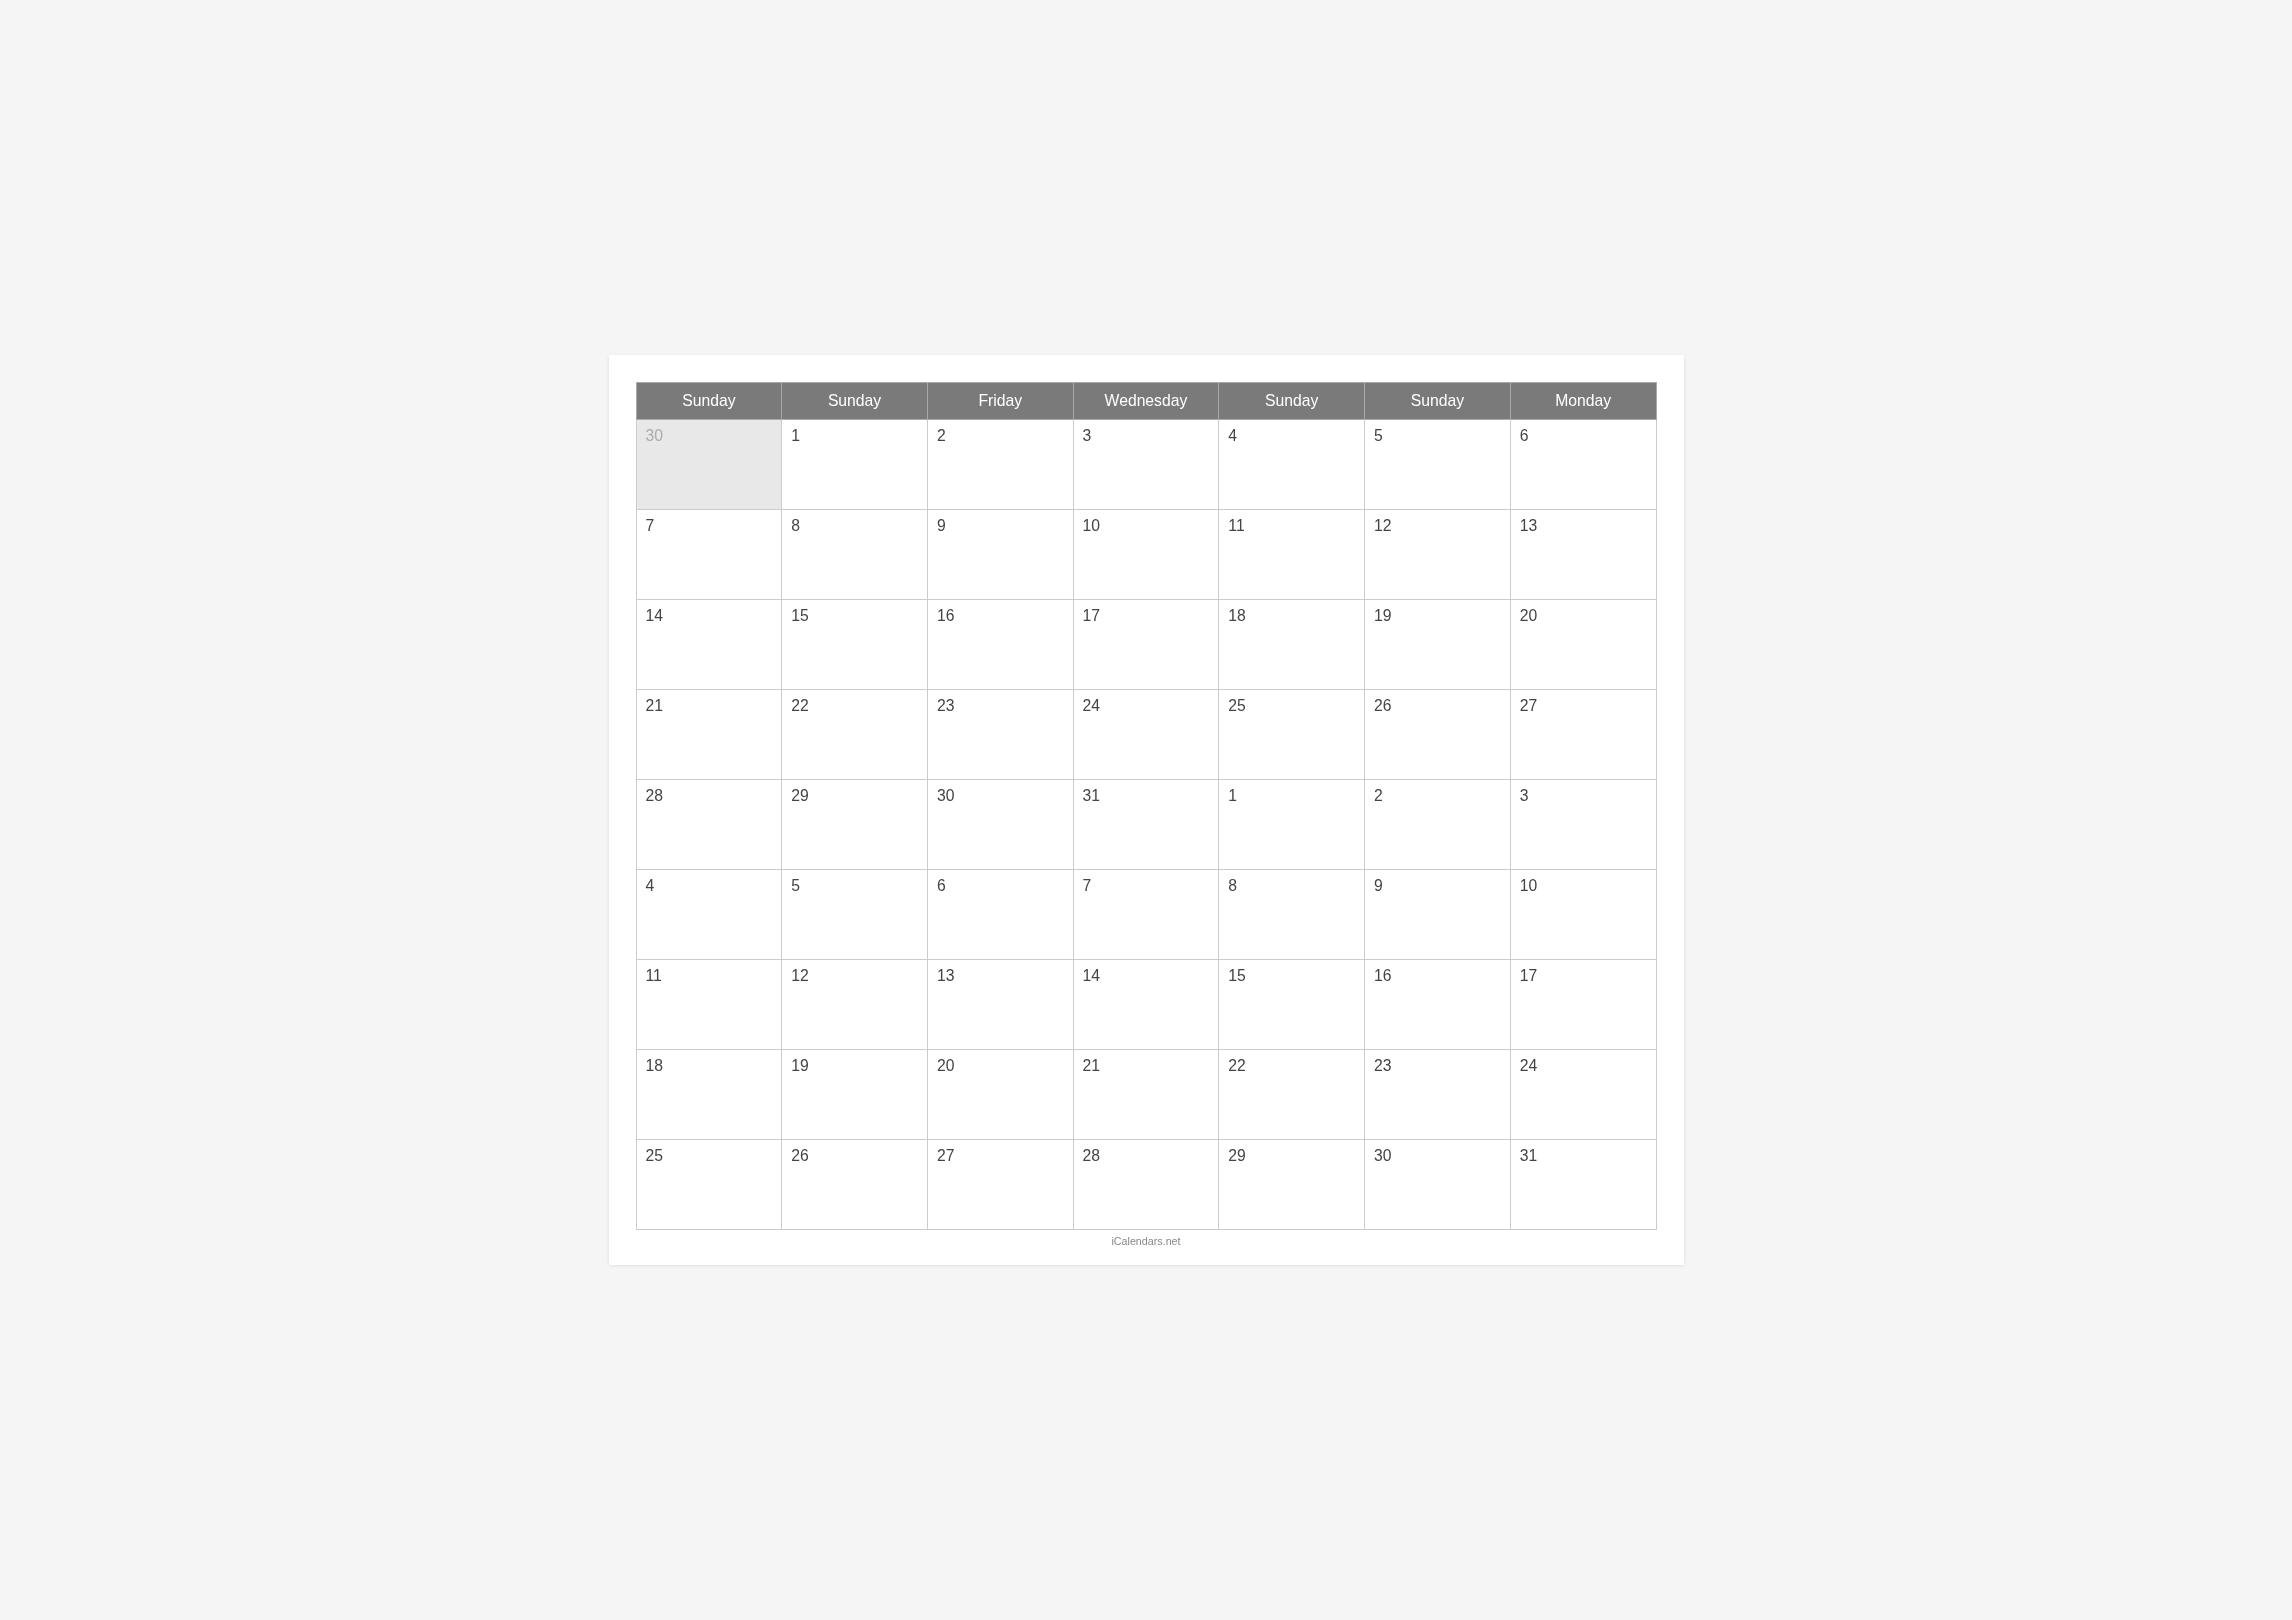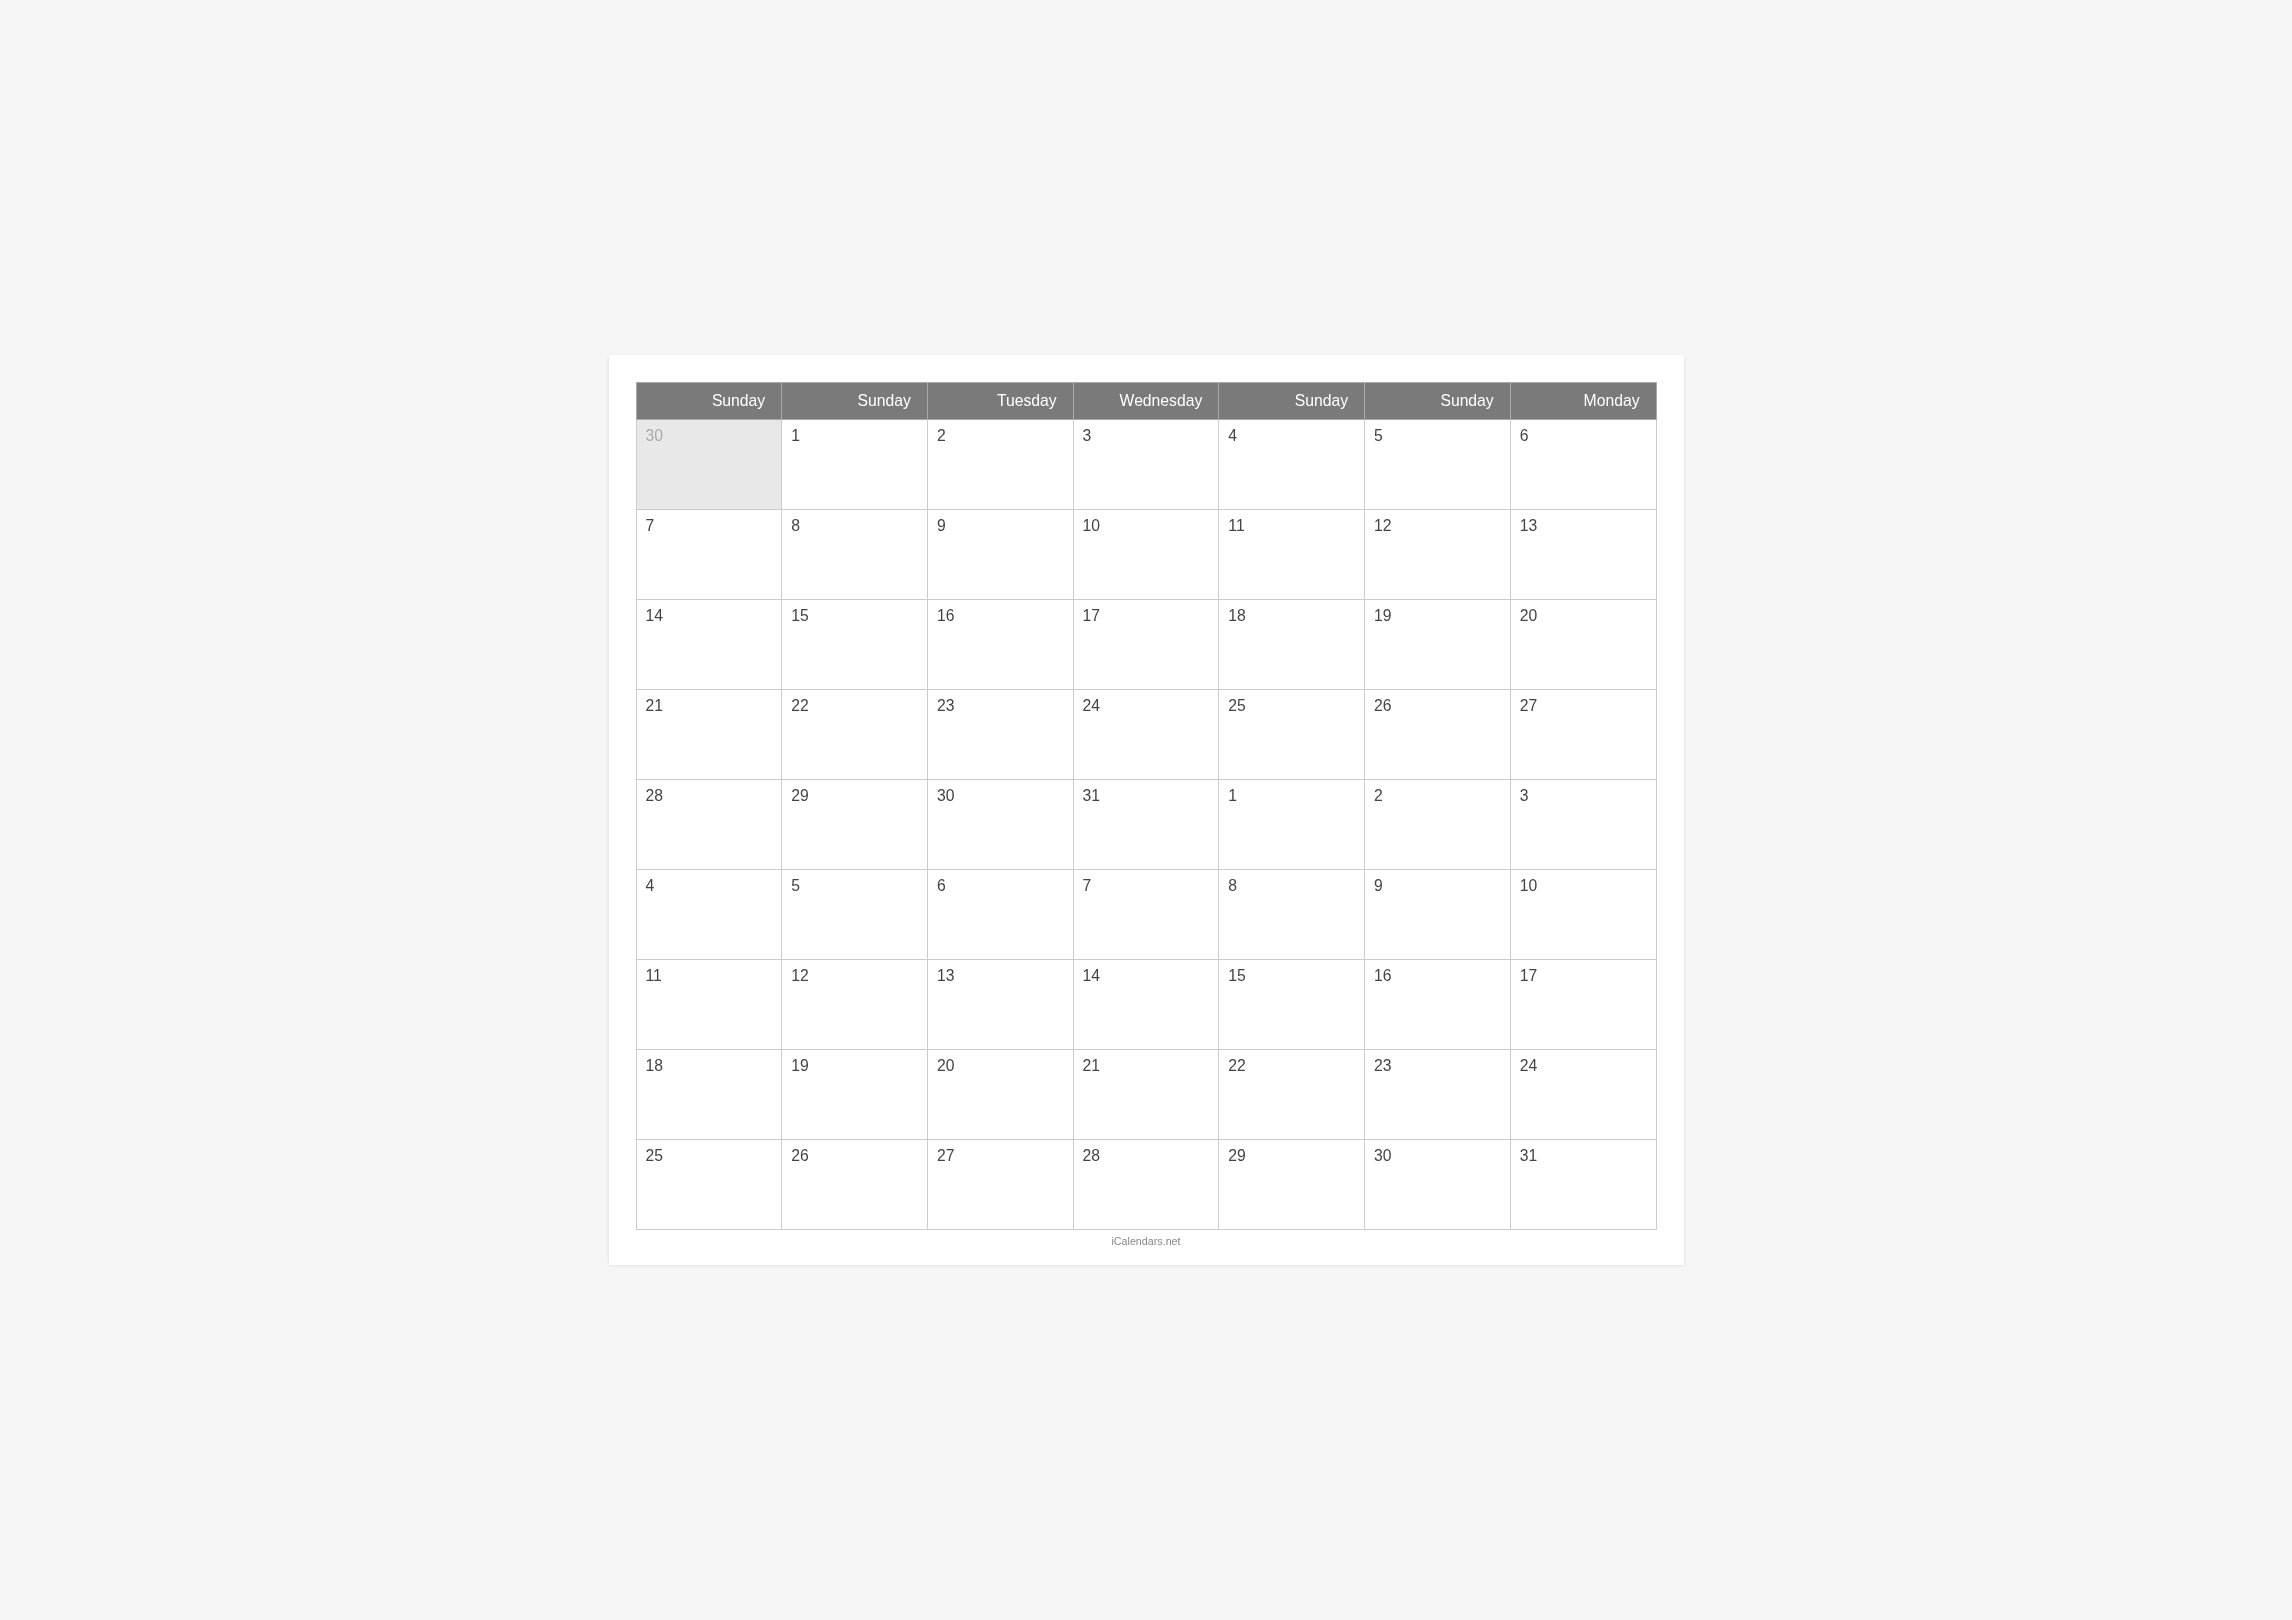--- a/index.html
+++ b/index.html
@@ -37,21 +37,21 @@
       width: 100%;
       border-collapse: collapse;
       table-layout: fixed;
     }
 
     .calendar-table thead tr th {
       background-color: #7a7a7a;
       color: #fff;
       font-weight: normal;
       font-size: 1.1rem;
-      text-align: right;
+      text-align: center;
       padding: 9px 16px;
       border: 0.9px solid #aaa;
     }
 
     .calendar-table tbody tr td {
       border: 0.9px solid #ccc;
       vertical-align: top;
       padding: 7.2px 9px;
       height: 90px;
       font-size: 1.1rem;
@@ -77,21 +77,21 @@
 </head>
 <body>
 
 <div class="calendar-container">
 
   <table class="calendar-table">
     <thead>
       <tr>
       <th>Sunday</th>
           <th>Sunday</th>
-          <th>Tuesday</th>
+          <th>Friday</th>
           <th>Wednesday</th>
           <th>Sunday</th>
           <th>Sunday</th>
           <th>Monday</th>
         </tr>
     </thead>
     <tbody>
     <tr>
           <td class="outside-month">30</td>
           <td>1</td>

